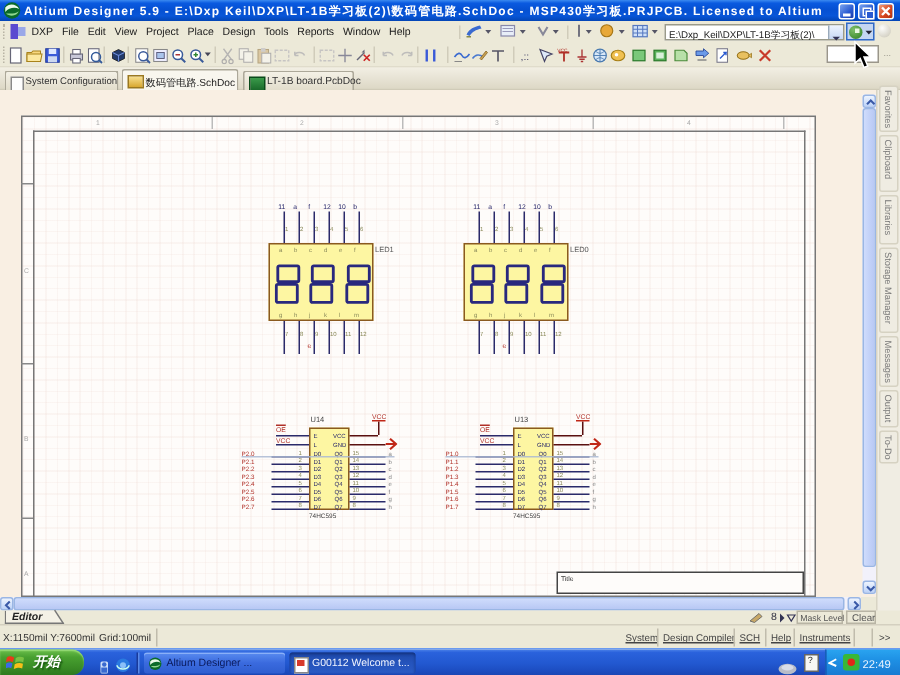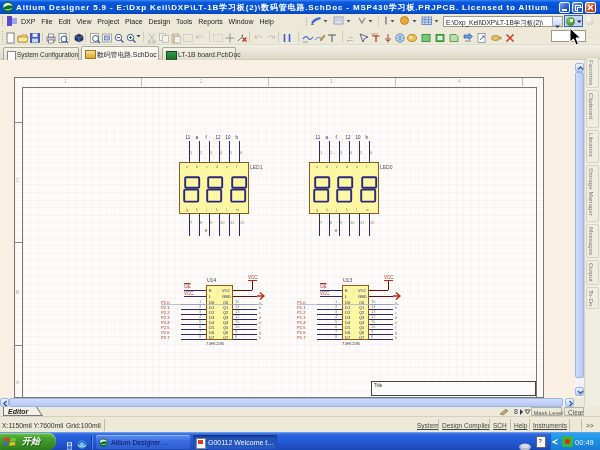--- a/index.html
+++ b/index.html
@@ -704,21 +704,21 @@
     <div class="tx" style="left:15px;top:3.5px;font-size:7px;color:#f0f4ff;">G00112 Welcome t...</div>
   </div>
 
   <div class="abs" style="left:550px;top:0;width:50px;height:18px;background:linear-gradient(#2aa4f0 0%,#1e90e4 40%,#1878d0 100%);border-left:1px solid #1560b8;">
     <svg class="abs" style="left:1px;top:4px" width="8" height="9">
         <path d="M1 6.5 L3 2 L5.5 6.5" stroke="#fff" stroke-width="1.3" fill="none" transform="rotate(-90 3.5 4.5)"></path>
       </svg>
     <div class="abs" style="left:11px;top:3px;width:11px;height:11px;background:#38b838;border-radius:2px;">
         <div class="abs" style="left:3px;top:3px;width:5px;height:5px;border-radius:50%;background:#e02818;"></div>
       </div>
-    <div class="tx" style="left:24px;top:4.5px;font-size:7.5px;color:#eaf4ff;">00:49</div>
+    <div class="tx" style="left:24px;top:4.5px;font-size:7.5px;color:#eaf4ff;">22:49</div>
   </div>
   <div class="abs" style="left:518px;top:4px;width:14px;height:9px;"><svg width="14" height="9">
         <ellipse cx="7" cy="5" rx="6" ry="3.5" fill="#b8bcc8"></ellipse>
         <ellipse cx="7" cy="4" rx="4" ry="2" fill="#d8dce8"></ellipse>
       </svg></div>
   <div class="abs" style="left:536px;top:3px;width:8px;height:10px;background:#f8f8f4;border:0.5px solid #666;">
       <div class="tx" style="left:1.5px;top:1px;font-size:6px;color:#222;">?</div>
     </div>
 </div>
 

